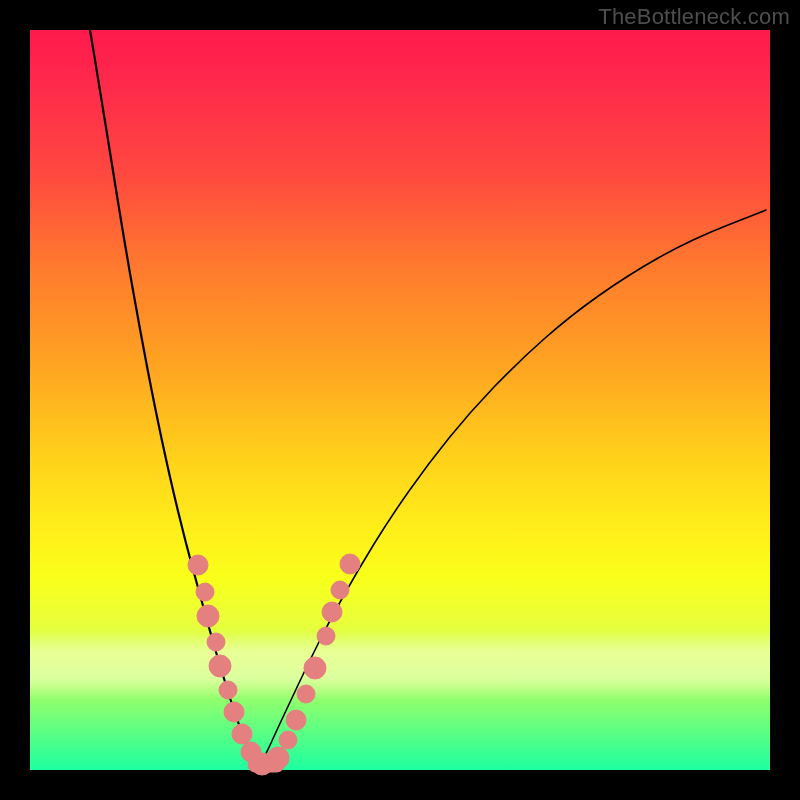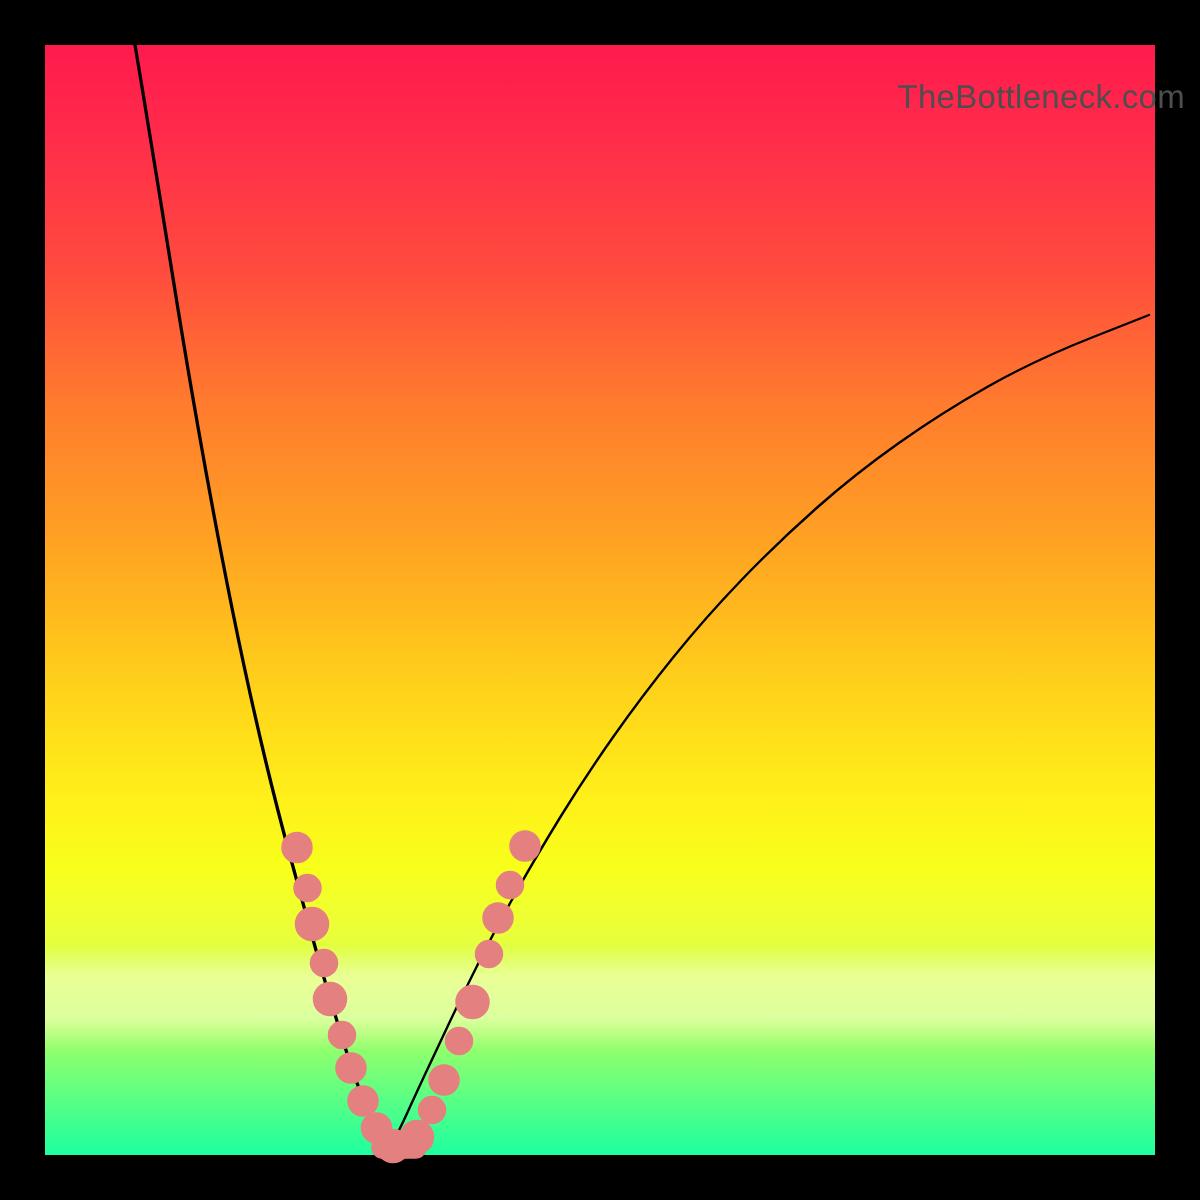--- a/index.html
+++ b/index.html
@@ -85,21 +85,20 @@
     stroke: #e58080;
   }
   .watermark {
     position: absolute;
     top: 4px;
     right: 10px;
     color: #4e4e4e;
     font-size: 22px;
     letter-spacing: 0.2px;
     user-select: none;
-    margin-top: 48px;
   }
 </style>
 </head>
 <body>
 
 <div class="frame">
 
   <div class="plot-area">
     <div class="band"></div>
 

